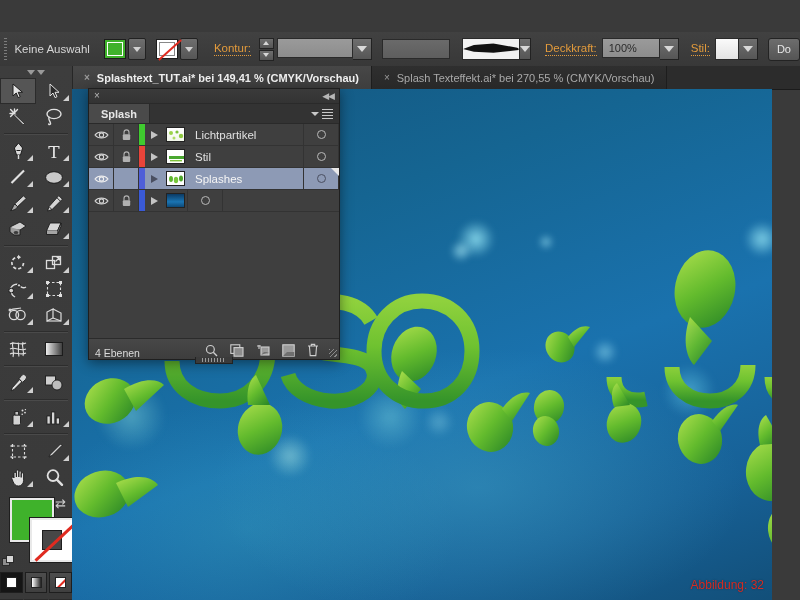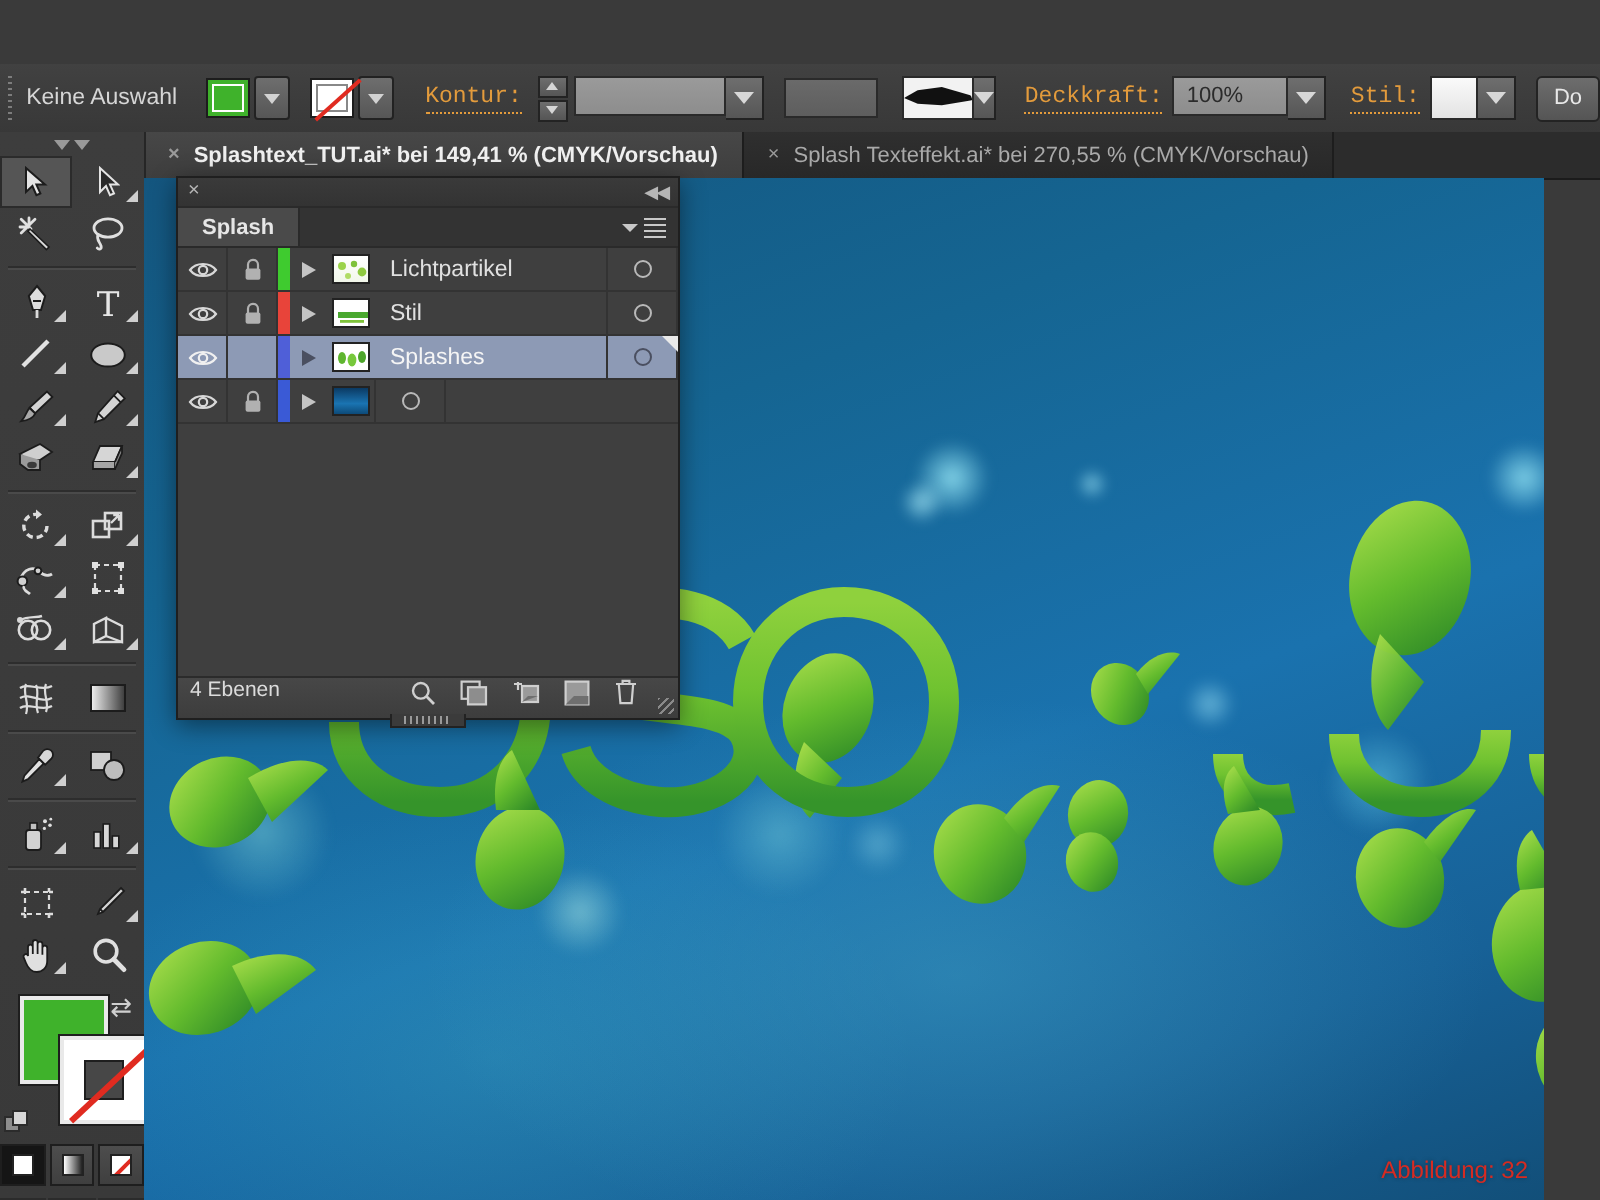--- a/index.html
+++ b/index.html
@@ -52,21 +52,21 @@
     position:absolute;left:0;top:32px;width:800px;height:34px;
     background:linear-gradient(180deg,#414141,#383838);
     border-bottom:1px solid #222;
     display:flex;align-items:center;
   }
   .gripper{
     width:6px;height:22px;margin:0 7px 0 4px;
     background-image:repeating-linear-gradient(180deg,#7d7d7d 0 1px,transparent 1px 3px);
   }
   .ctl-label{color:#d6d6d6;font-size:11.5px;white-space:nowrap;}
-  .ctl-label.orange{color:#e39b3c;border-bottom:1px dotted #e39b3c;padding-bottom:1px;font-family:Liberation Mono, monospace;}
+  .ctl-label.orange{color:#e39b3c;border-bottom:1px dotted #e39b3c;padding-bottom:1px;}
 
   .swatch-grp{display:flex;align-items:center;margin-left:14px;}
   .swatch{
     width:22px;height:20px;border:1px solid #1d1d1d;box-sizing:border-box;
     background:#fff;position:relative;
   }
   .swatch .inner{position:absolute;inset:2px;border:1px solid #fff;box-sizing:border-box;}
   .swatch.none:after{
     content:"";position:absolute;left:-2px;top:50%;width:30px;height:2px;background:#e02b20;
     transform:rotate(-42deg);transform-origin:center;
@@ -258,21 +258,21 @@
   .c-thumb{width:24px;border-right:none;}
   .c-name{flex:1;justify-content:flex-start;padding-left:8px;border-right:none;}
   .c-target{width:34px;border-left:1px solid #333;}
   .lockico{opacity:.85;}
   .tri{width:0;height:0;border-top:4.5px solid transparent;border-bottom:4.5px solid transparent;border-left:7px solid #c4c4c4;}
   .thumb{width:19px;height:15px;border:1px solid #222;box-sizing:border-box;background:#fff;overflow:hidden;position:relative;}
   .target-o{width:9px;height:9px;border-radius:50%;border:1.5px solid #b9b9b9;box-sizing:border-box;}
 
   .panel-footer{
     height:20px;background:linear-gradient(180deg,#474747,#3d3d3d);
-    border-top:1px solid #2b2b2b;display:flex;align-items:flex-start;
+    border-top:1px solid #2b2b2b;display:flex;align-items:flex-end;
     padding:0 6px;color:#dcdcdc;font-size:10.5px;gap:17px;
   }
   .panel-footer .count{flex:0 0 auto;}
   .footer-icons{margin-left:auto;display:flex;align-items:center;gap:12px;padding-right:14px;color:#cfcfcf;}
   .resize-grip{
     position:absolute;right:2px;bottom:2px;width:8px;height:8px;
     background-image:repeating-linear-gradient(135deg,#8a8a8a 0 1px,transparent 1px 3px);
   }
   .panel-dragger{
     position:absolute;left:50%;transform:translateX(-50%);bottom:-5px;

